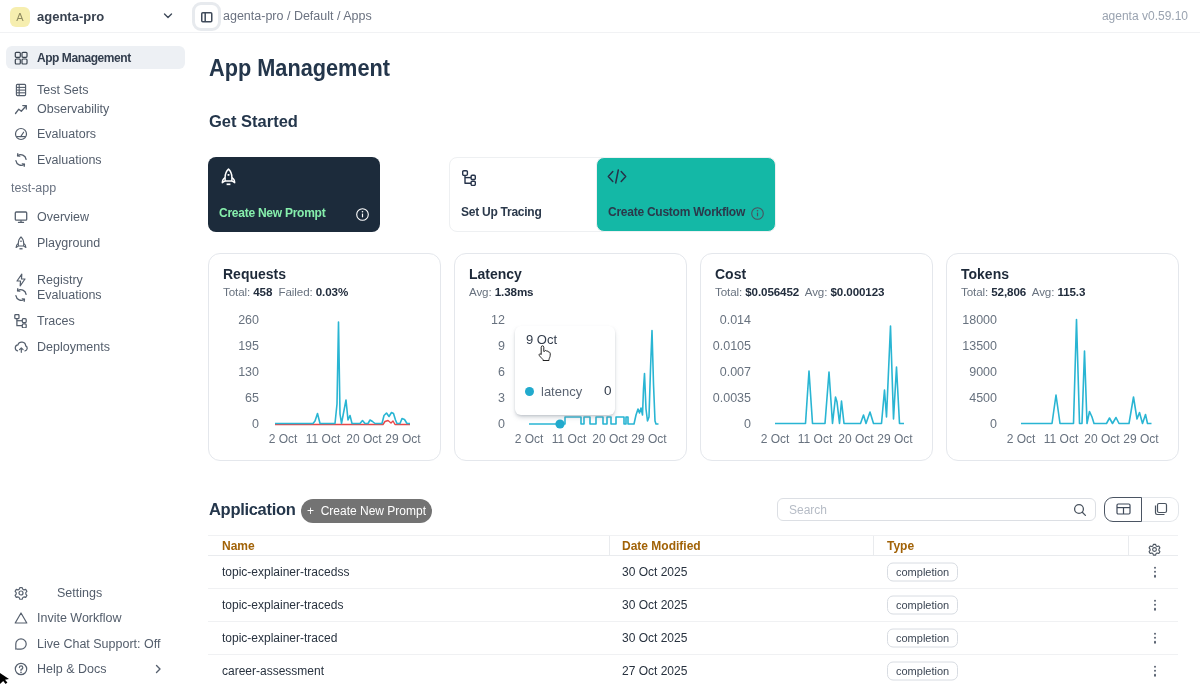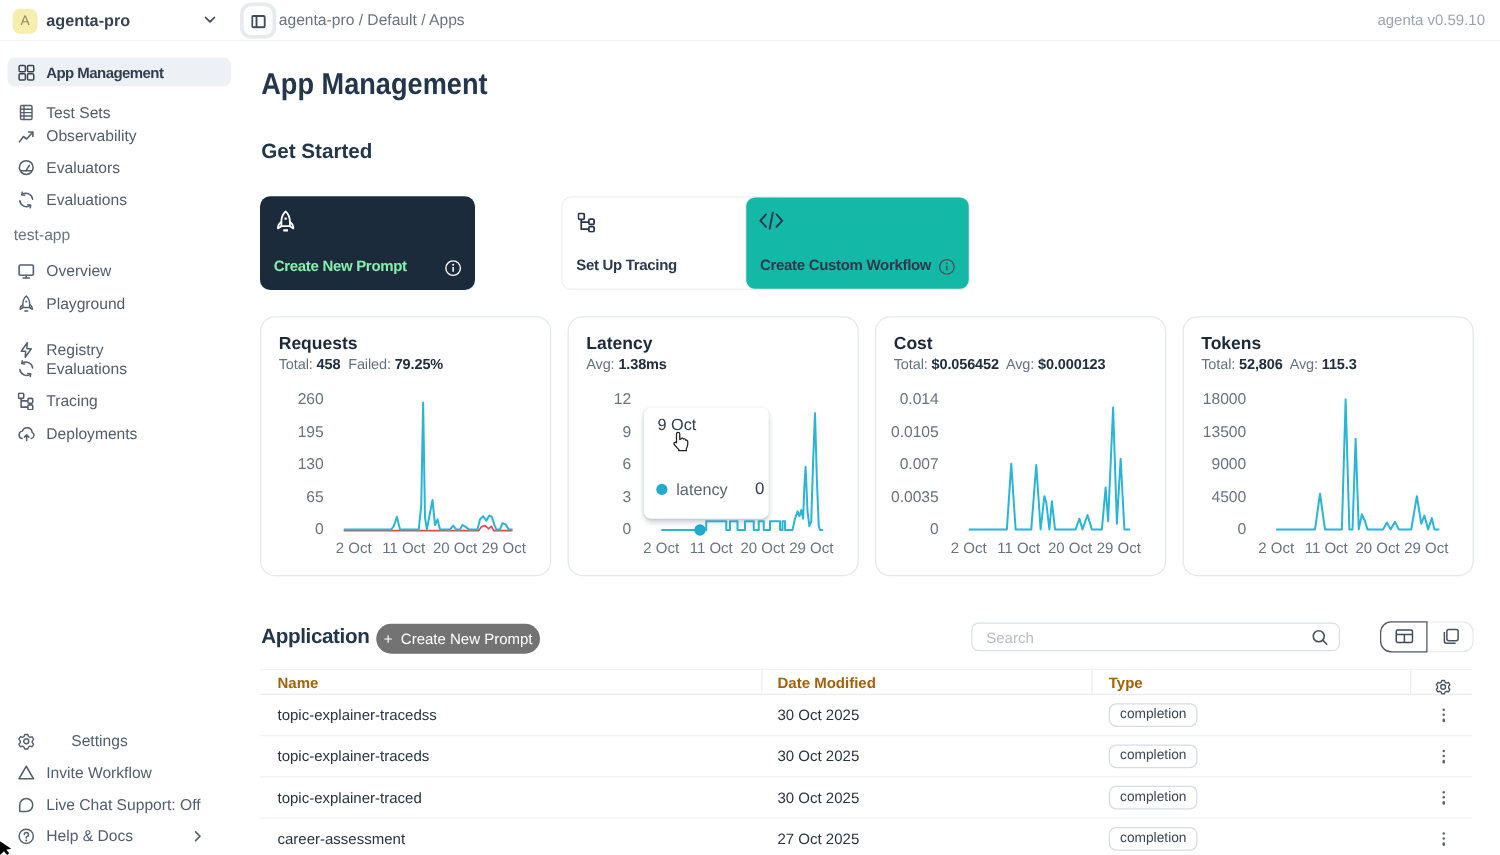--- a/index.html
+++ b/index.html
@@ -47,21 +47,21 @@
 #ltt { position:absolute; left:515px; top:326px; width:100px; height:89px; background:#fff; border-radius:6px; box-shadow:0 3px 5px -1px rgba(120,130,145,.4), 0 1px 2px rgba(130,140,150,.2); }
 #ltt .d { font-size:13px; color:#333d4c; position:absolute; left:11px; top:6px; }
 #ltt .leg { position:absolute; left:10px; top:58px; display:flex; align-items:center; }
 #ltt .dot { width:9px; height:9px; border-radius:50%; background:#21aacd; margin-right:7px; }
 #ltt .ln { font-size:13px; color:#5b6472; }
 #ltt .lv { position:absolute; left:89px; top:57px; font-size:13.5px; color:#333d4c; }
 
 
 #apph { position:absolute; left:209px; top:500px; font-size:16.5px; font-weight:bold; color:#24364b; letter-spacing:-0.3px; }
 #newbtn { position:absolute; left:301px; top:499px; width:131px; height:24px; background:#737373; border-radius:12px; color:#fff; font-size:12px; text-align:center; line-height:24px; }
-#search { position:absolute; left:777px; top:498px; width:295px; height:23px; border:1px solid #dcdfe4; border-radius:6px; background:#fff; }
+#search { position:absolute; left:777px; top:498px; width:319px; height:23px; border:1px solid #dcdfe4; border-radius:6px; background:#fff; }
 #search .ph { position:absolute; left:11px; top:4px; font-size:12px; color:#b6bcc6; }
 #search svg { position:absolute; right:8px; top:4px; }
 #vg { position:absolute; left:1104px; top:497px; width:75px; height:25px; }
 #vg .b1 { position:absolute; left:0; top:0; width:38px; height:25px; border:1.5px solid #4b5563; border-radius:9px 0 0 9px; background:#fff; z-index:2; }
 #vg .b2 { position:absolute; left:37px; top:0; width:38px; height:25px; border:1px solid #e3e6ea; border-left:none; border-radius:0 9px 9px 0; background:#fff; }
 #vg svg { position:absolute; top:5px; z-index:3; }
 
 
 #tbl { position:absolute; left:208px; top:535px; width:970px; }
 .thead { position:relative; height:21px; border-top:1px solid #f0f1f3; border-bottom:1px solid #e9ebee; font-size:12px; font-weight:bold; color:#a16207; }
@@ -176,21 +176,21 @@
       <span>Evaluations</span>
     </div>
   <div class="sitem" style="top:276px;">
       <svg width="14" height="14" viewBox="0 0 14 14">
         <rect x="0.8" y="0.5" width="4.2" height="4.2" rx="1" fill="none" stroke="#535d6b" stroke-width="1.25"></rect>
         <path d="M2.9 4.7 L2.9 11.7 L8.3 11.7" fill="none" stroke="#535d6b" stroke-width="1.25" stroke-linejoin="round"></path>
         <line x1="2.9" y1="6.7" x2="8.3" y2="6.7" stroke="#535d6b" stroke-width="1.25"></line>
         <rect x="8.3" y="4.7" width="3.9" height="3.9" rx="1" fill="none" stroke="#535d6b" stroke-width="1.25"></rect>
         <rect x="8.3" y="9.9" width="3.9" height="3.9" rx="1" fill="none" stroke="#535d6b" stroke-width="1.25"></rect>
       </svg>
-      <span>Tracing</span>
+      <span>Traces</span>
     </div>
   <div class="sitem" style="top:302px;">
       <svg width="14" height="14" viewBox="0 0 14 14">
         <path d="M3.6 10.8 A3 3 0 0 1 3.9 4.9 A4 4 0 0 1 11.7 5.9 A2.6 2.6 0 0 1 11 10.8" fill="none" stroke="#56606e" stroke-width="1.2" stroke-linecap="round"></path>
         <path d="M7.3 12.3 L7.3 8 M5.5 9.7 L7.3 7.9 L9.1 9.7" fill="none" stroke="#56606e" stroke-width="1.2" stroke-linecap="round" stroke-linejoin="round"></path>
       </svg>
       <span>Deployments</span>
     </div>
 
   <div class="sitem" style="top:548px;gap:20px;">
@@ -267,21 +267,21 @@
   <div class="ttl">Create Custom Workflow</div>
   <svg class="info" width="13" height="13" viewBox="0 0 13 13">
       <circle cx="6.5" cy="6.5" r="5.8" fill="none" stroke="#49535f" stroke-width="1.1"></circle>
       <line x1="6.5" y1="5.6" x2="6.5" y2="9.3" stroke="#49535f" stroke-width="1.2"></line>
       <circle cx="6.5" cy="3.7" r="0.8" fill="#49535f"></circle>
     </svg>
 </div>
 
 <div class="scard" style="left:208px;">
   <div class="t">Requests</div>
-  <div class="sub">Total: <b>458</b>&nbsp; Failed: <b>79.25%</b></div>
+  <div class="sub">Total: <b>458</b>&nbsp; Failed: <b>0.03%</b></div>
   <svg class="chart" width="233" height="150" viewBox="0 0 233 150">
       <text x="50" y="14.5" text-anchor="end" font-size="12.5" fill="#68727f">260</text>
       <text x="50" y="40.5" text-anchor="end" font-size="12.5" fill="#68727f">195</text>
       <text x="50" y="66.5" text-anchor="end" font-size="12.5" fill="#68727f">130</text>
       <text x="50" y="92.5" text-anchor="end" font-size="12.5" fill="#68727f">65</text>
       <text x="50" y="118.5" text-anchor="end" font-size="12.5" fill="#68727f">0</text>
       <text x="74" y="133.5" text-anchor="middle" font-size="12" fill="#68727f">2 Oct</text>
       <text x="114" y="133.5" text-anchor="middle" font-size="12" fill="#68727f">11 Oct</text>
       <text x="155" y="133.5" text-anchor="middle" font-size="12" fill="#68727f">20 Oct</text>
       <text x="194" y="133.5" text-anchor="middle" font-size="12" fill="#68727f">29 Oct</text>

